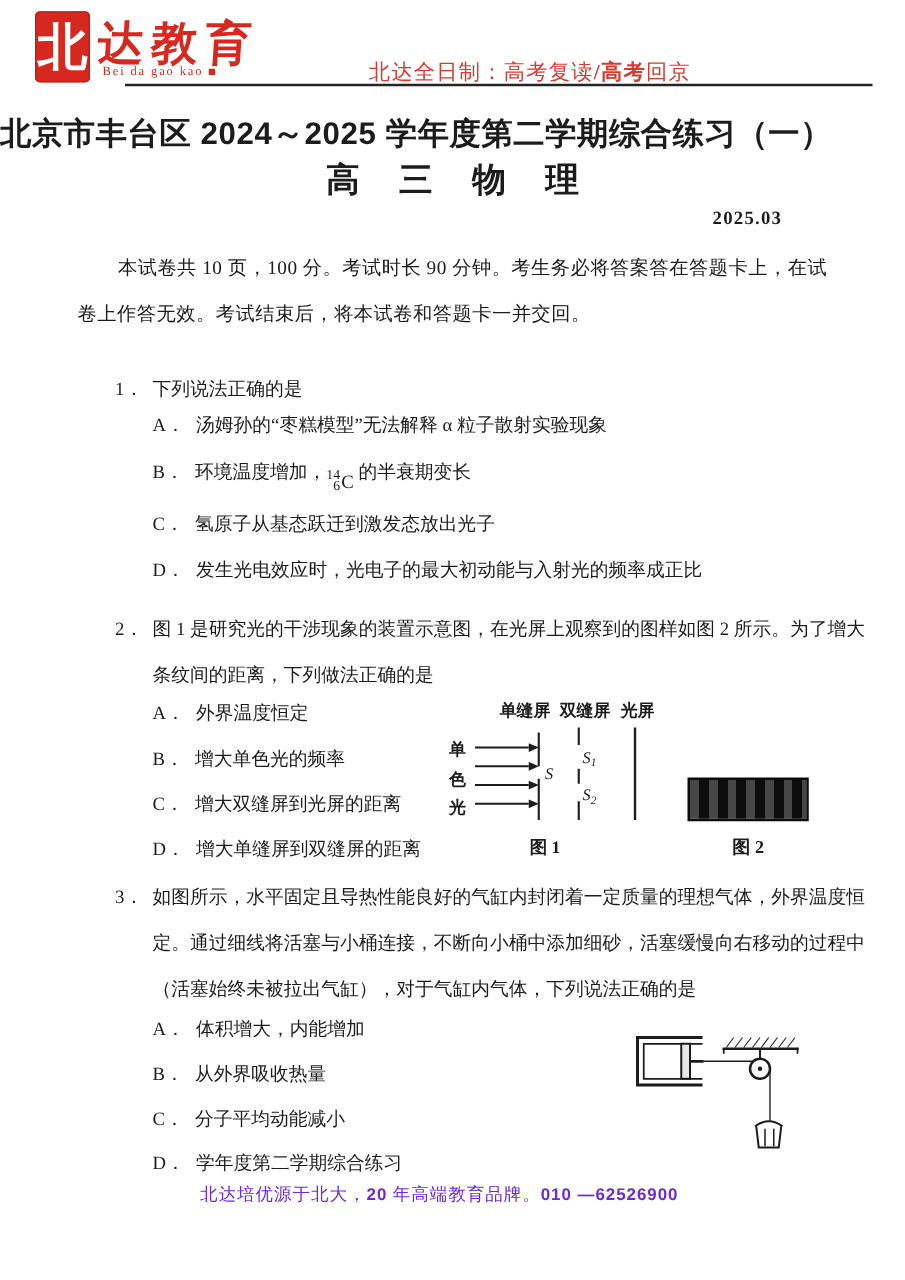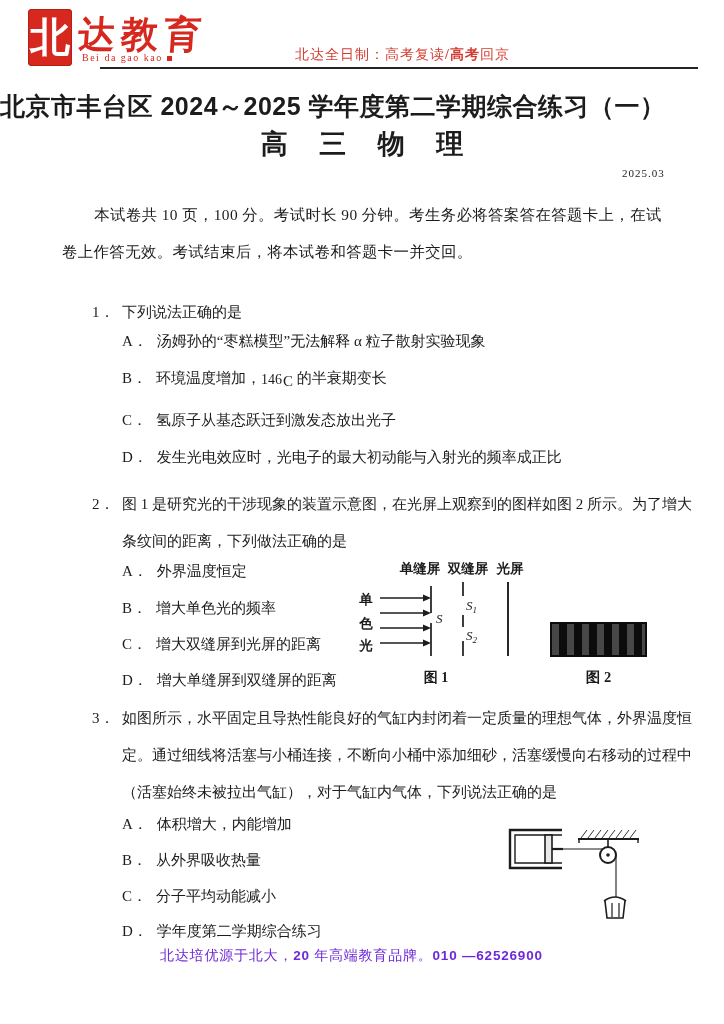--- a/index.html
+++ b/index.html
@@ -20,50 +20,50 @@
     position:absolute; left:78px; top:10px;
     font-family:"DejaVu Serif", serif; font-weight:bold;
     font-size:37px; color:#d6281e; letter-spacing:6px; transform:skewX(-4deg);
   }
   .brand-pinyin {
     position:absolute; left:82px; top:52px; font-size:10px; color:#d6281e;
     letter-spacing:1.5px; font-family:"Liberation Serif", serif;
   }
   .brand-dot { display:inline-block; width:5px; height:5px; background:#d6281e; margin-left:4px; }
   .slogan {
-    position:absolute; left:295px; top:46px; font-size:14px; color:#d43c31;
+    position:absolute; left:295px; top:46px; font-size:17px; color:#d43c31;
     font-family:"Liberation Serif", serif; letter-spacing:1px;
   }
   .slogan b { font-weight:bold; }
   .header-line { position:absolute; left:100px; top:67px; width:598px; height:2px; background:#242424; }
   
   .exam-title {
     position:absolute; left:0; top:90px; width:724px; text-align:left;
     font-family:"Liberation Sans", sans-serif; font-weight:bold; font-size:25px; letter-spacing:0.5px;
   }
   .subject-title {
     position:absolute; left:0; top:126px; width:724px; text-align:center;
     font-family:"Liberation Sans", sans-serif; font-weight:bold; font-size:27px;
     letter-spacing:12px; text-indent:12px;
   }
-  .date { position:absolute; left:622px; top:167px; font-size:11px; font-weight:normal; letter-spacing:1px; }
+  .date { position:absolute; left:570px; top:167px; font-size:15px; font-weight:bold; letter-spacing:1px; }
   
   .intro {
     position:absolute; left:62px; top:196px; width:602px;
     font-size:15.4px; line-height:37px; text-indent:2.1em; letter-spacing:0.4px;
   }
   
   .question { position:absolute; font-size:15px; line-height:37px; padding-left:30px; }
   .q-num { position:absolute; left:0; top:0; }
   .option { position:absolute; display:flex; font-size:15px; line-height:20px; white-space:nowrap; }
   .opt-label { margin-right:9px; }
   
   .nuclide { display:inline-flex; align-items:center; vertical-align:-2px; }
-  .nuc-stack { display:inline-flex; align-items:flex-end;
-               font-size:14px; line-height:9px; margin-right:1px; transform:translateY(-1px); }
+  .nuc-stack { display:inline-flex; flex-direction:column; align-items:flex-end;
+               font-size:11px; line-height:9px; margin-right:1px; transform:translateY(-1px); }
   .nuc-sym { font-size:15px; }
   
   .fig1 { position:absolute; left:352px; top:556px; }
   .fig2-stripes {
     position:absolute; left:550px; top:622px; width:97px; height:35px;
     border:2px solid #0c0c0c; box-sizing:border-box;
     background:repeating-linear-gradient(90deg,#474747 0px,#474747 7px,#0c0c0c 7px,#0c0c0c 15px);
   }
   .fig2-caption {
     position:absolute; left:550px; top:668px; width:97px; text-align:center;

